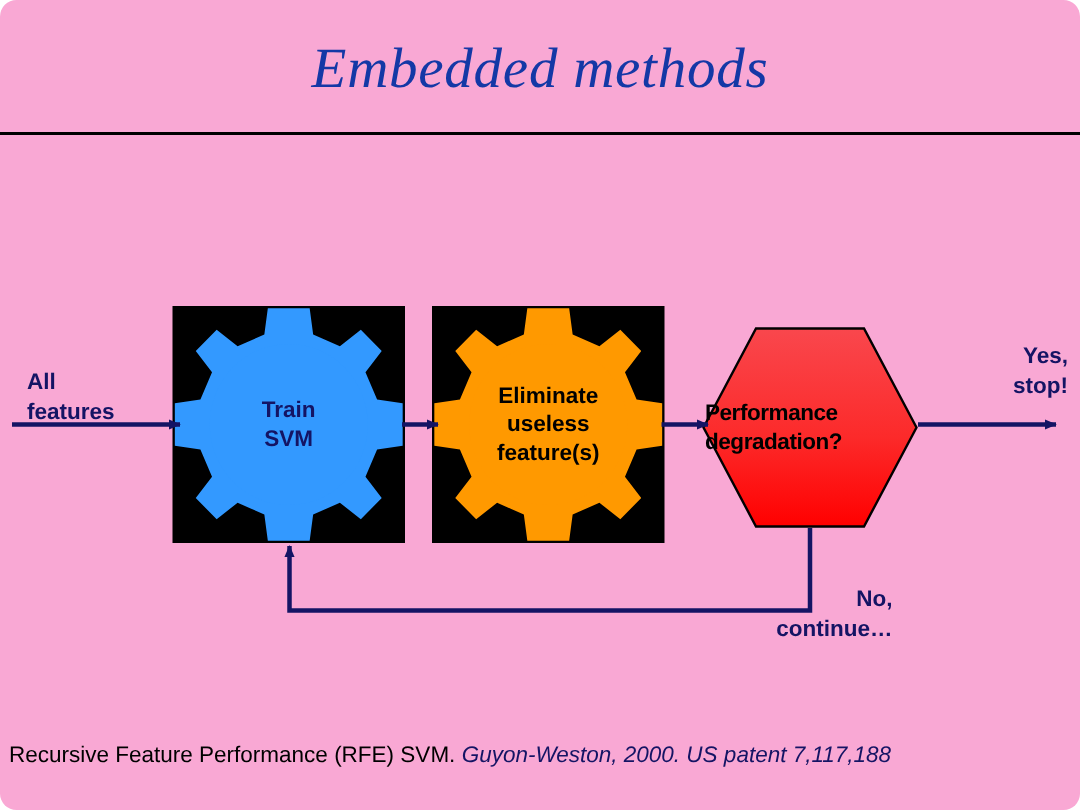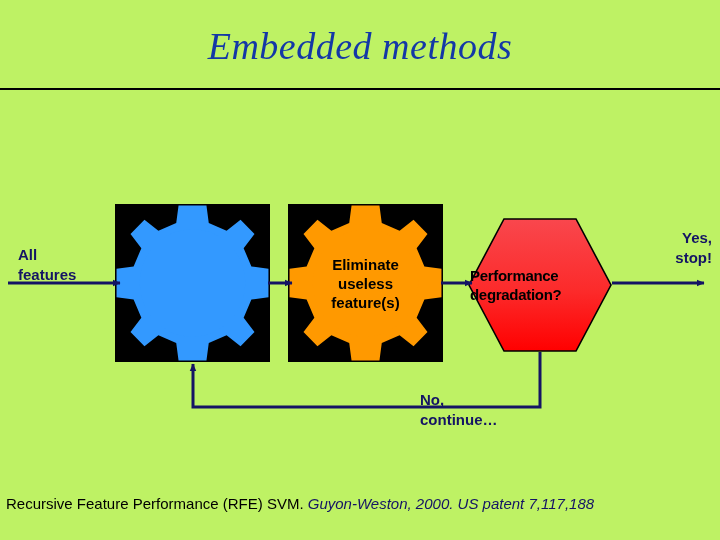--- a/index.html
+++ b/index.html
@@ -4,23 +4,24 @@
 <style>
   html, body {
     margin: 0;
     padding: 0;
     background: #ffffff;
   }
   #slide {
     position: relative;
     width: 720px;
     height: 540px;
-    background: #bef264;
+    background: #f9a8d4;
     overflow: hidden;
     font-family: "Liberation Sans", sans-serif;
+    border-radius: 11px;
   }
 
   
   #slide-title {
     position: absolute;
     left: 0;
     top: 24px;
     width: 720px;
     text-align: center;
     font-family: "Liberation Serif", serif;
@@ -144,20 +145,21 @@
   #label-yes-stop {
     left: 622px;
     top: 228px;
     width: 90px;
     text-align: right;
   }
   #label-no-continue {
     left: 420px;
     top: 390px;
     width: 175px;
+    text-align: right;
   }
 
   
   #footer {
     position: absolute;
     left: 6px;
     top: 494px;
     width: 710px;
     font-size: 15px;
     line-height: 20px;
@@ -177,20 +179,22 @@
   <div id="slide-title">Embedded methods</div>
   <div id="title-rule"></div>
 
   <div class="gear-box" id="gear-box-1">
     <div class="gear-wrap">
       <svg class="gear-svg" viewBox="0 0 100 100" preserveAspectRatio="none" aria-hidden="true">
         <path d="M50 1 L59 1 L60.5 12 L72 17 L81 10 L90 19 L83 28 L88 39.5 L99 41 L99 59 L88 60.5 L83 72 L90 81 L81 90 L72 83 L60.5 88 L59 99 L41 99 L39.5 88 L28 83 L19 90 L10 81 L17 72 L12 60.5 L1 59 L1 41 L12 39.5 L17 28 L10 19 L19 10 L28 17 L39.5 12 L41 1 Z" fill="#3399FF"></path>
         <circle cx="50" cy="50" r="34" fill="#3399FF"></circle>
       </svg>
     </div>
+    <div class="gear-label">Train
+SVM</div>
   </div>
 
   <div class="gear-box" id="gear-box-2">
     <div class="gear-wrap">
       <svg class="gear-svg" viewBox="0 0 100 100" preserveAspectRatio="none" aria-hidden="true">
         <path d="M50 1 L59 1 L60.5 12 L72 17 L81 10 L90 19 L83 28 L88 39.5 L99 41 L99 59 L88 60.5 L83 72 L90 81 L81 90 L72 83 L60.5 88 L59 99 L41 99 L39.5 88 L28 83 L19 90 L10 81 L17 72 L12 60.5 L1 59 L1 41 L12 39.5 L17 28 L10 19 L19 10 L28 17 L39.5 12 L41 1 Z" fill="#FF9900"></path>
         <circle cx="50" cy="50" r="34" fill="#FF9900"></circle>
       </svg>
     </div>
     <div class="gear-label">Eliminate

